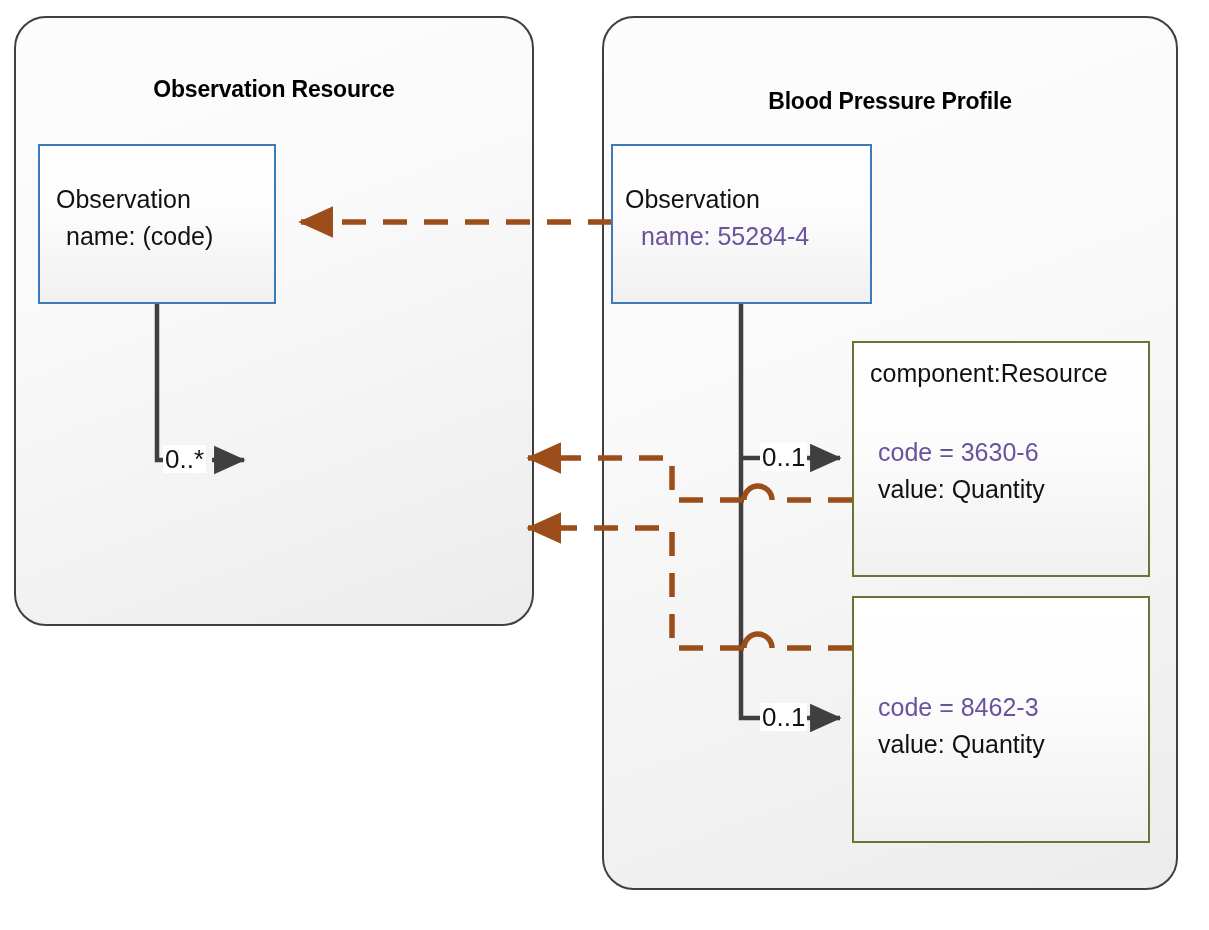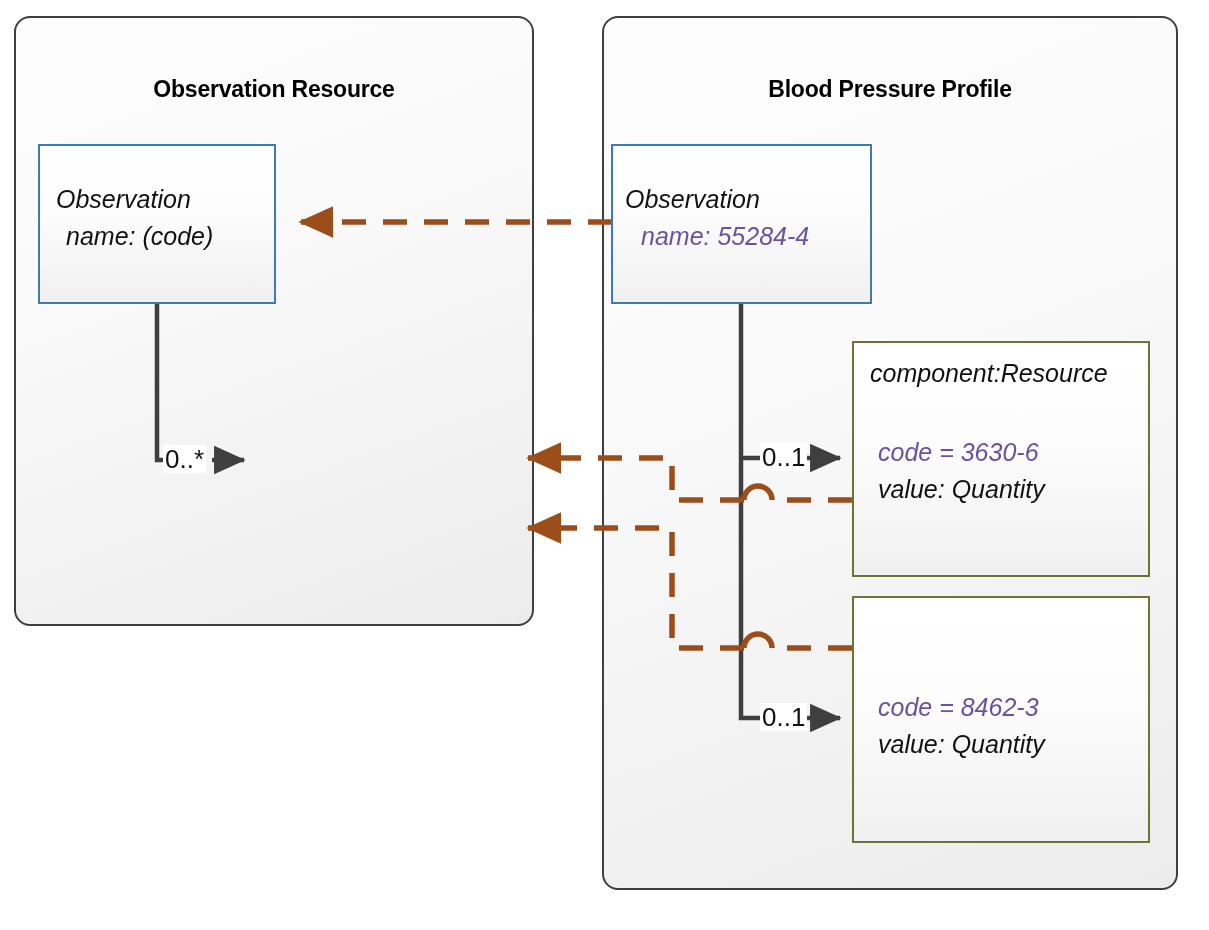--- a/index.html
+++ b/index.html
@@ -13,44 +13,43 @@
     width: 1209px;
     height: 930px;
     background: #ffffff;
     overflow: hidden;
   }
 
   
   .panel {
     position: absolute;
     border: 2px solid #3f3f3f;
-    border-radius: 16px;
+    border-radius: 32px;
     background: linear-gradient(160deg, #fdfdfd 0%, #fafafa 35%, #f1f1f1 78%, #ececec 100%);
   }
   #panel-left  { left: 14px;  top: 16px; width: 520px; height: 610px; }
   #panel-right { left: 602px; top: 16px; width: 576px; height: 874px; }
 
   .panel-title {
     position: absolute;
     left: 0; right: 0;
     text-align: center;
     font-size: 23px;
     font-weight: bold;
     color: #000000;
     letter-spacing: -0.2px;
   }
   #panel-left .panel-title  { top: 58px; }
-  #panel-right .panel-title { top: 58px; }
+  #panel-right .panel-title { top: 70px; }
 
   
   .cls {
     position: absolute;
     background: linear-gradient(180deg, #ffffff 0%, #fdfdfd 40%, #f0f0f0 100%);
     padding: 0;
-    font-style: italic;
   }
   .cls.blue  { border: 2px solid #3d7ab8; }
   .cls.olive { border: 2px solid #6b7434; }
 
   .cls .line {
     position: absolute;
     white-space: nowrap;
     font-size: 25px;
     color: #111111;
     line-height: 1;

